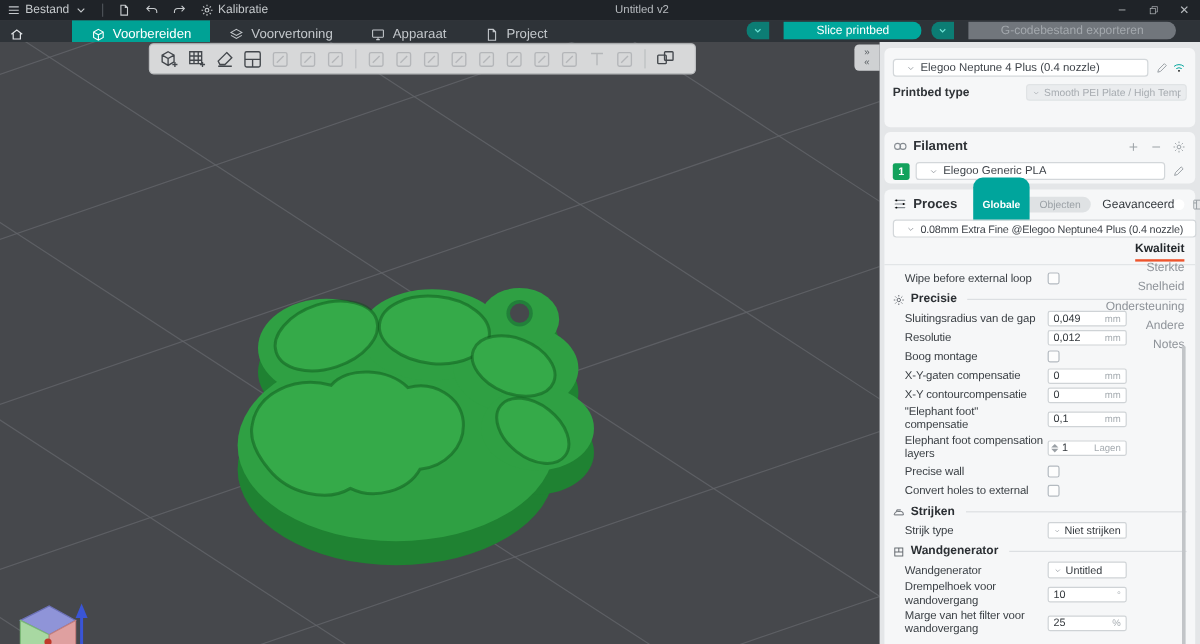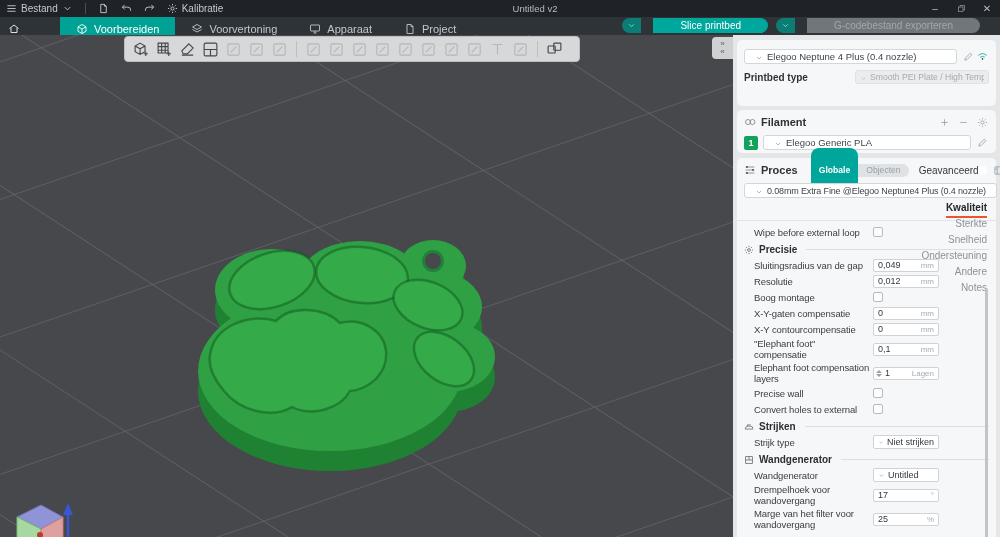--- a/index.html
+++ b/index.html
@@ -761,21 +761,21 @@
                     <use href="#i-chevron"></use>
                   </svg>
                   <span class="val">Untitled</span>
                 </div>
               </div>
             </div>
             <div class="srow">
               <span class="lbl">Drempelhoek voor wandovergang</span>
               <div class="ctrl">
                 <div class="vbox">
-                  <span class="val">17</span>
+                  <span class="val">10</span>
                   <span class="unit">°</span>
                 </div>
               </div>
             </div>
             <div class="srow">
               <span class="lbl">Marge van het filter voor wandovergang</span>
               <div class="ctrl">
                 <div class="vbox">
                   <span class="val">25</span>
                   <span class="unit">%</span>

